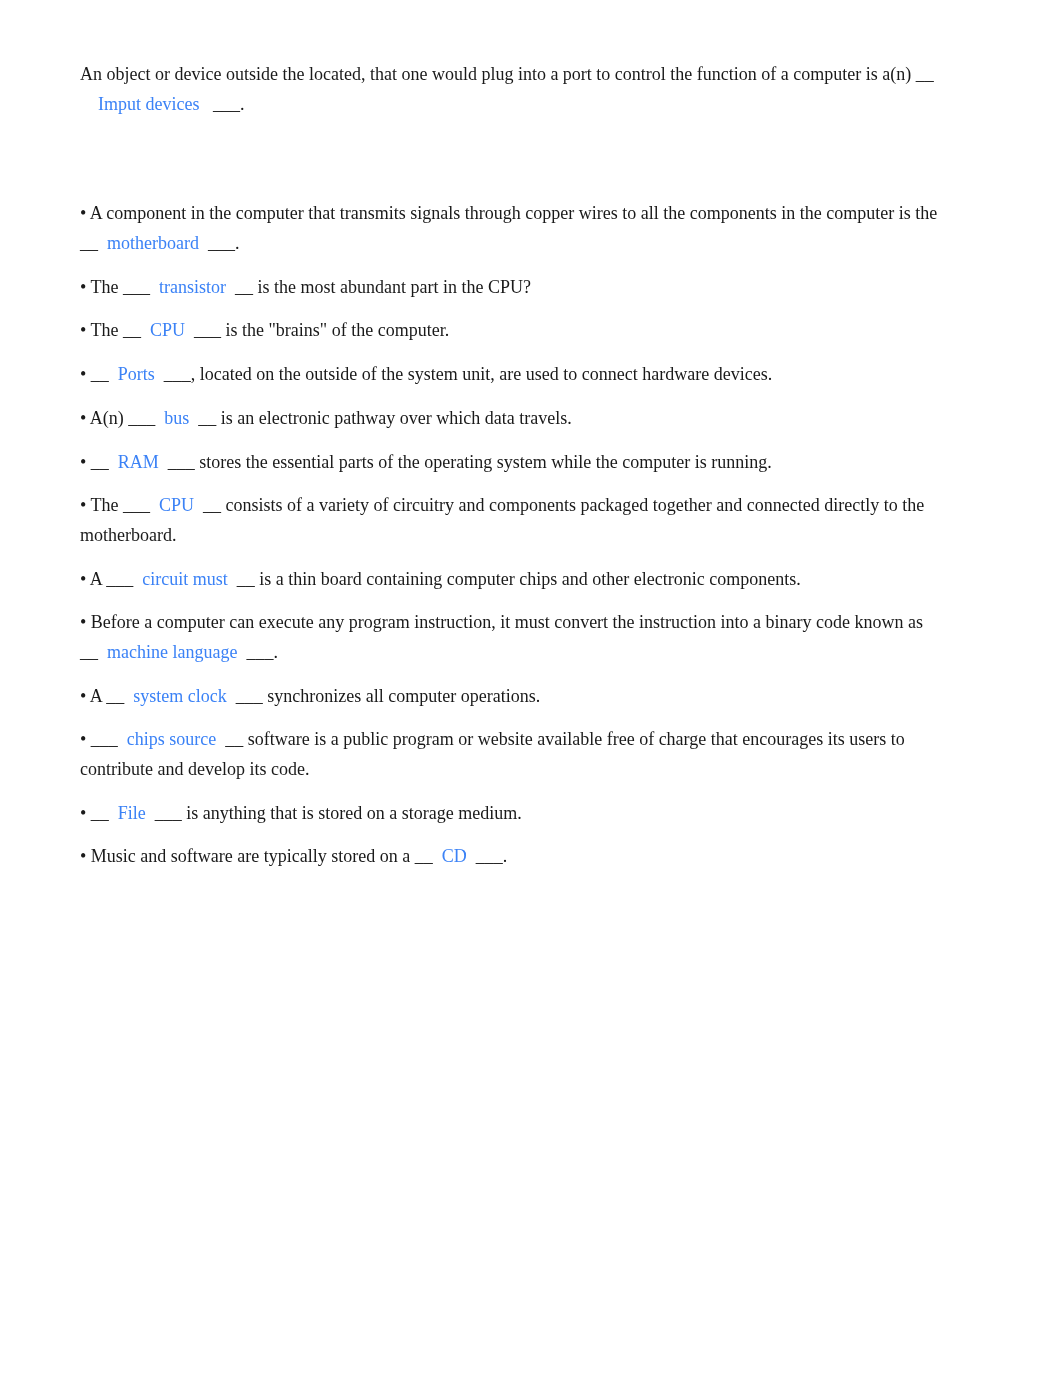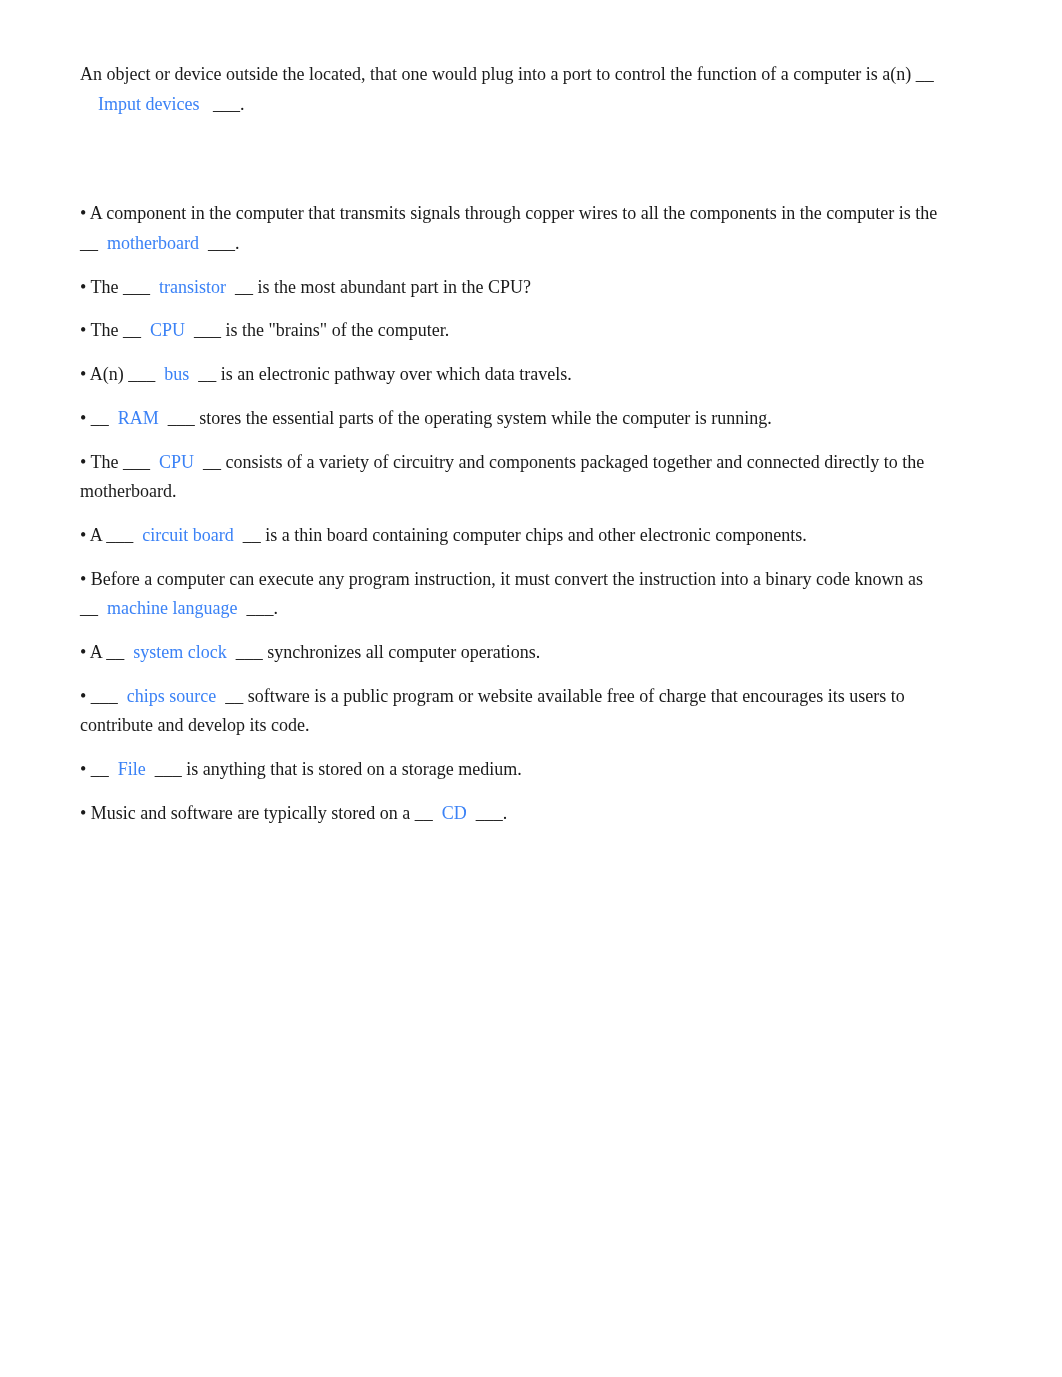--- a/index.html
+++ b/index.html
@@ -59,22 +59,23 @@
     <span>An object or device outside the located, that one would plug into a port to control the function of a computer is a(n) __</span>
     &nbsp;&nbsp;&nbsp;&nbsp;<span class="answer">Imput devices</span>
     &nbsp;&nbsp;<span>___.</span>
   </p>
 </div>
 
 <div class="bullet-section" id="bullets-container">
 <p class="bullet-item"><span>• A component in the computer that transmits signals through copper wires to all the components in the computer is the __</span>&nbsp;&nbsp;<span class="answer">motherboard</span>&nbsp;&nbsp;<span>___.</span></p>
     <p class="bullet-item"><span>• The ___</span>&nbsp;&nbsp;<span class="answer">transistor</span>&nbsp;&nbsp;<span>__ is the most abundant part in the CPU?</span></p>
     <p class="bullet-item"><span>• The __</span>&nbsp;&nbsp;<span class="answer">CPU</span>&nbsp;&nbsp;<span>___ is the "brains" of the computer.</span></p>
+    <p class="bullet-item"><span>• __</span>&nbsp;&nbsp;<span class="answer">Ports</span>&nbsp;&nbsp;<span>___, located on the outside of the system unit, are used to connect hardware devices.</span></p>
     <p class="bullet-item"><span>• A(n) ___</span>&nbsp;&nbsp;<span class="answer">bus</span>&nbsp;&nbsp;<span>__ is an electronic pathway over which data travels.</span></p>
     <p class="bullet-item"><span>• __</span>&nbsp;&nbsp;<span class="answer">RAM</span>&nbsp;&nbsp;<span>___ stores the essential parts of the operating system while the computer is running.</span></p>
     <p class="bullet-item"><span>• The ___</span>&nbsp;&nbsp;<span class="answer">CPU</span>&nbsp;&nbsp;<span>__ consists of a variety of circuitry and components packaged together and connected directly to the motherboard.</span></p>
-    <p class="bullet-item"><span>• A ___</span>&nbsp;&nbsp;<span class="answer">circuit board</span>&nbsp;&nbsp;<span>__ is a thin board containing computer chips and other electronic components.</span></p>
+    <p class="bullet-item"><span>• A ___</span>&nbsp;&nbsp;<span class="answer">circuit must</span>&nbsp;&nbsp;<span>__ is a thin board containing computer chips and other electronic components.</span></p>
     <p class="bullet-item"><span>• Before a computer can execute any program instruction, it must convert the instruction into a binary code known as __</span>&nbsp;&nbsp;<span class="answer">machine language</span>&nbsp;&nbsp;<span>___.</span></p>
     <p class="bullet-item"><span>• A __</span>&nbsp;&nbsp;<span class="answer">system clock</span>&nbsp;&nbsp;<span>___ synchronizes all computer operations.</span></p>
     <p class="bullet-item"><span>• ___</span>&nbsp;&nbsp;<span class="answer">chips source</span>&nbsp;&nbsp;<span>__ software is a public program or website available free of charge that encourages its users to contribute and develop its code.</span></p>
     <p class="bullet-item"><span>• __</span>&nbsp;&nbsp;<span class="answer">File</span>&nbsp;&nbsp;<span>___ is anything that is stored on a storage medium.</span></p>
     <p class="bullet-item"><span>• Music and software are typically stored on a __</span>&nbsp;&nbsp;<span class="answer">CD</span>&nbsp;&nbsp;<span>___.</span></p>
   </div>
 
 </body></html>

